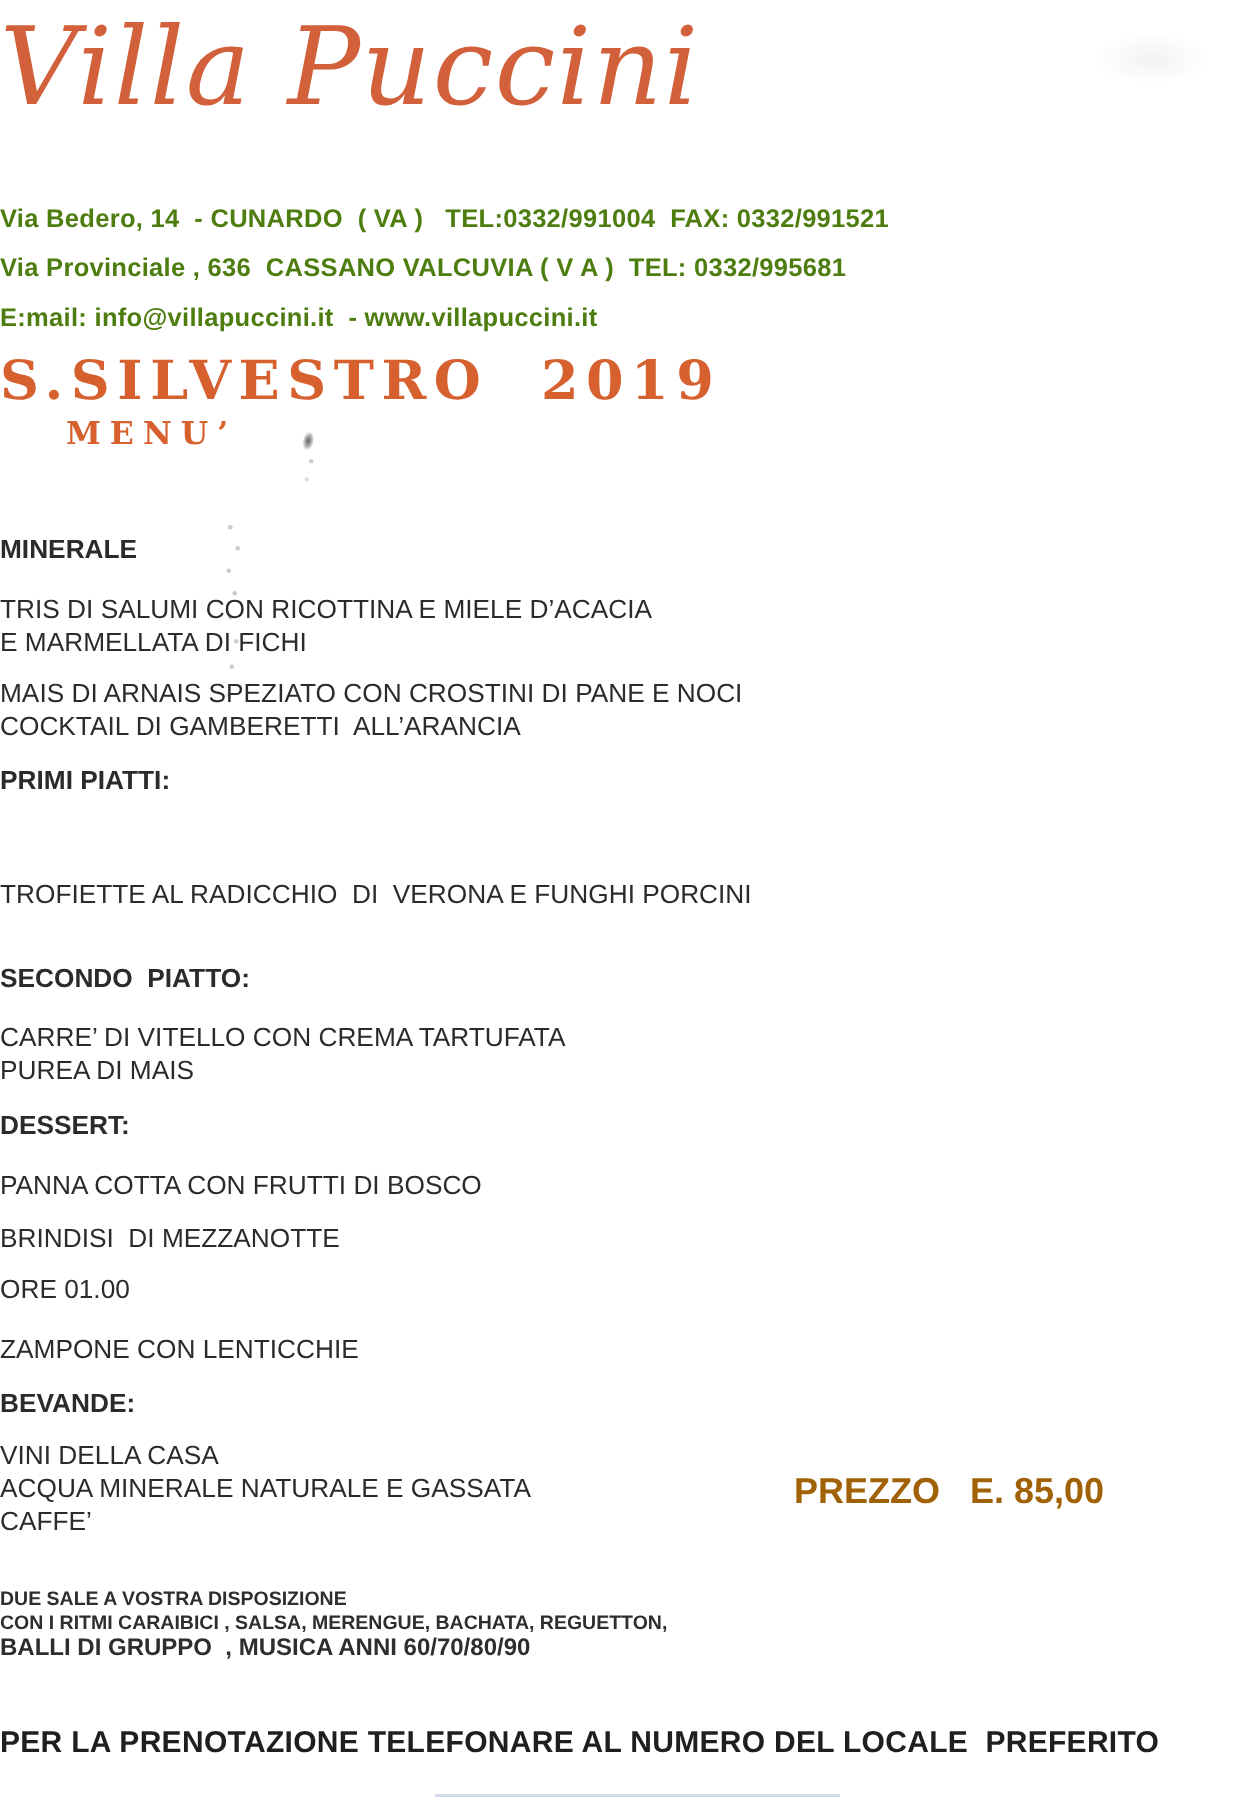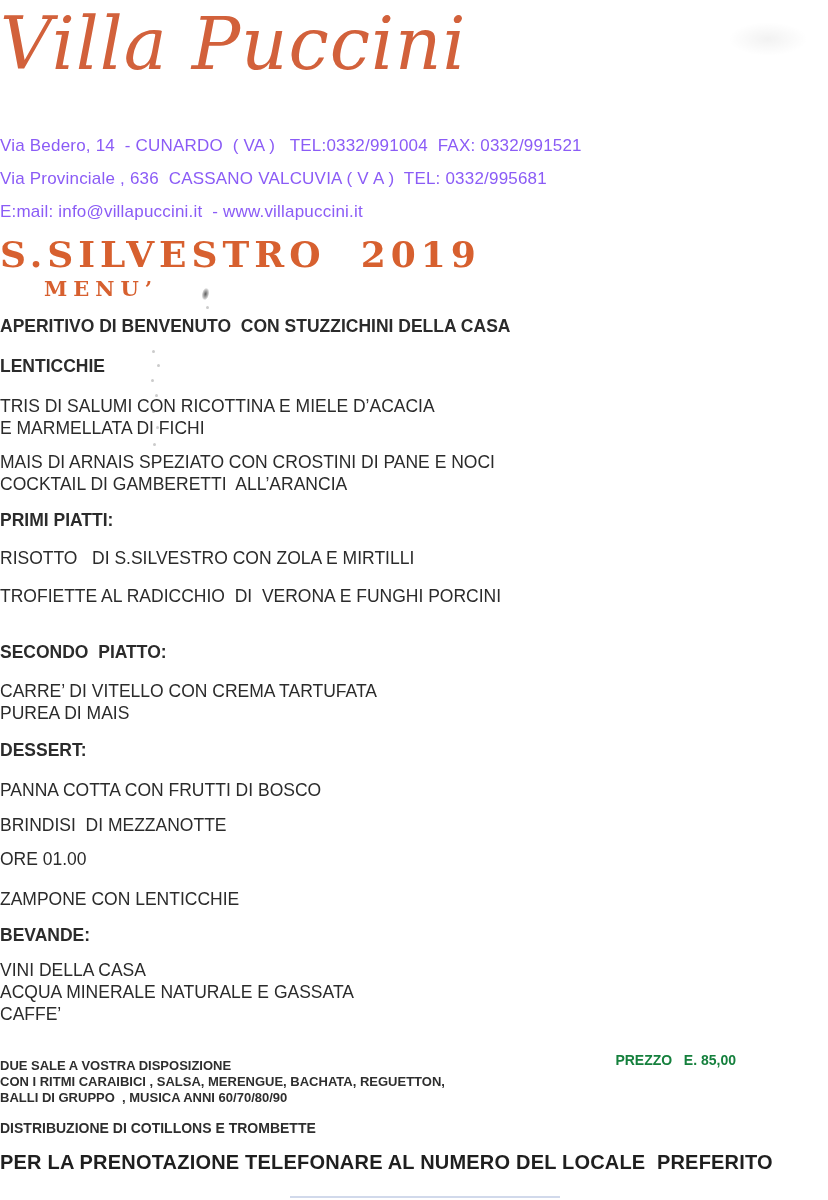--- a/index.html
+++ b/index.html
@@ -16,21 +16,21 @@
   .restaurant-title{
     top:2px;
     font-family:"DejaVu Serif", serif;
     font-style:italic;
     font-weight:500;
     font-size:72px;
     letter-spacing:1px;
     color:#d2613b;
   }
   
-  .addr{font-size:17px;color:#8b5cf6;letter-spacing:0.2px;}
+  .addr{font-size:17px;color:#4d7c0f;letter-spacing:0.2px;font-weight:bold;}
   .addr1{top:136px;}
   .addr2{top:169px;}
   .addr3{top:202px;right:30px;}
   
   .event-title{
     top:233px;
     font-family:"DejaVu Serif", serif;
     font-weight:bold;
     font-size:36px;
     letter-spacing:5px;
@@ -43,28 +43,28 @@
     font-size:21px;
     letter-spacing:6px;
     color:#d7602f;
     padding-left:44px;
   }
   
   .menu-line{font-size:17.5px;right:8px;color:#2b2b2b;}
   .menu-line.hdr{font-weight:bold;}
   
   .price{
-    position:absolute;top:1052px;right:92px;
-    font-size:14px;font-weight:bold;color:#15803d;
+    position:absolute;top:981px;right:92px;
+    font-size:24px;font-weight:bold;color:#a16207;
     white-space:pre;
   }
   .info{font-weight:600;color:#2e2e2e;}
   .info1{top:1058px;font-size:13px;right:18px;}
   .info2{top:1074px;font-size:13px;right:18px;}
-  .info3{top:1090px;font-size:13px;right:18px;}
+  .info3{top:1090px;font-size:16px;right:18px;}
   .info4{top:1120px;font-size:14px;right:20px;}
   .booking{
     top:1151px;
     font-size:20px;font-weight:bold;color:#1f1f1f;
     letter-spacing:0.2px;
   }
   
   .artifact{position:absolute;pointer-events:none;}
   .smudge-top{
     left:202px;top:288px;width:7px;height:12px;
@@ -101,42 +101,39 @@
   <div class="artifact bottom-line"></div>
 
   <div class="abs restaurant-title">Villa Puccini</div>
   <div class="abs addr addr1">Via Bedero, 14  - CUNARDO  ( VA )   TEL:0332/991004  FAX: 0332/991521</div>
   <div class="abs addr addr2">Via Provinciale , 636  CASSANO VALCUVIA ( V A )  TEL: 0332/995681</div>
   <div class="abs addr addr3">E:mail: info@villapuccini.it  - www.villapuccini.it</div>
 
   <div class="abs event-title">S.SILVESTRO  2019</div>
   <div class="abs event-subtitle">MENU’</div>
 
-  <div class="abs menu-line hdr" style="top:316px">APERITIVO DI BENVENUTO  CON STUZZICHINI DELLA CASA</div>
-  <div class="abs menu-line hdr" style="top:356px">LENTICCHIE</div>
+  <div class="abs menu-line hdr" style="top:356px">MINERALE</div>
   <div class="abs menu-line" style="top:396px">TRIS DI SALUMI CON RICOTTINA E MIELE D’ACACIA</div>
   <div class="abs menu-line" style="top:418px">E MARMELLATA DI FICHI</div>
   <div class="abs menu-line" style="top:452px">MAIS DI ARNAIS SPEZIATO CON CROSTINI DI PANE E NOCI</div>
   <div class="abs menu-line" style="top:474px">COCKTAIL DI GAMBERETTI  ALL’ARANCIA</div>
   <div class="abs menu-line hdr" style="top:510px">PRIMI PIATTI:</div>
-  <div class="abs menu-line" style="top:548px">RISOTTO   DI S.SILVESTRO CON ZOLA E MIRTILLI</div>
   <div class="abs menu-line hdr" style="top:642px">SECONDO  PIATTO:</div>
   <div class="abs menu-line" style="top:586px">TROFIETTE AL RADICCHIO  DI  VERONA E FUNGHI PORCINI</div>
   <div class="abs menu-line" style="top:681px">CARRE’ DI VITELLO CON CREMA TARTUFATA</div>
   <div class="abs menu-line" style="top:703px">PUREA DI MAIS</div>
   <div class="abs menu-line hdr" style="top:740px">DESSERT:</div>
   <div class="abs menu-line" style="top:780px">PANNA COTTA CON FRUTTI DI BOSCO</div>
   <div class="abs menu-line" style="top:815px">BRINDISI  DI MEZZANOTTE</div>
   <div class="abs menu-line" style="top:849px">ORE 01.00</div>
   <div class="abs menu-line" style="top:889px">ZAMPONE CON LENTICCHIE</div>
   <div class="abs menu-line hdr" style="top:925px">BEVANDE:</div>
   <div class="abs menu-line" style="top:960px">VINI DELLA CASA</div>
   <div class="abs menu-line" style="top:982px">ACQUA MINERALE NATURALE E GASSATA</div>
   <div class="abs menu-line" style="top:1004px">CAFFE’</div>
 
   <div class="price">PREZZO   E. 85,00</div>
   <div class="abs info info1">DUE SALE A VOSTRA DISPOSIZIONE</div>
   <div class="abs info info2">CON I RITMI CARAIBICI , SALSA, MERENGUE, BACHATA, REGUETTON,</div>
   <div class="abs info info3">BALLI DI GRUPPO  , MUSICA ANNI 60/70/80/90</div>
-  <div class="abs info info4">DISTRIBUZIONE DI COTILLONS E TROMBETTE</div>
   <div class="abs booking">PER LA PRENOTAZIONE TELEFONARE AL NUMERO DEL LOCALE  PREFERITO</div>
 
 </div>
 
 </body></html>

